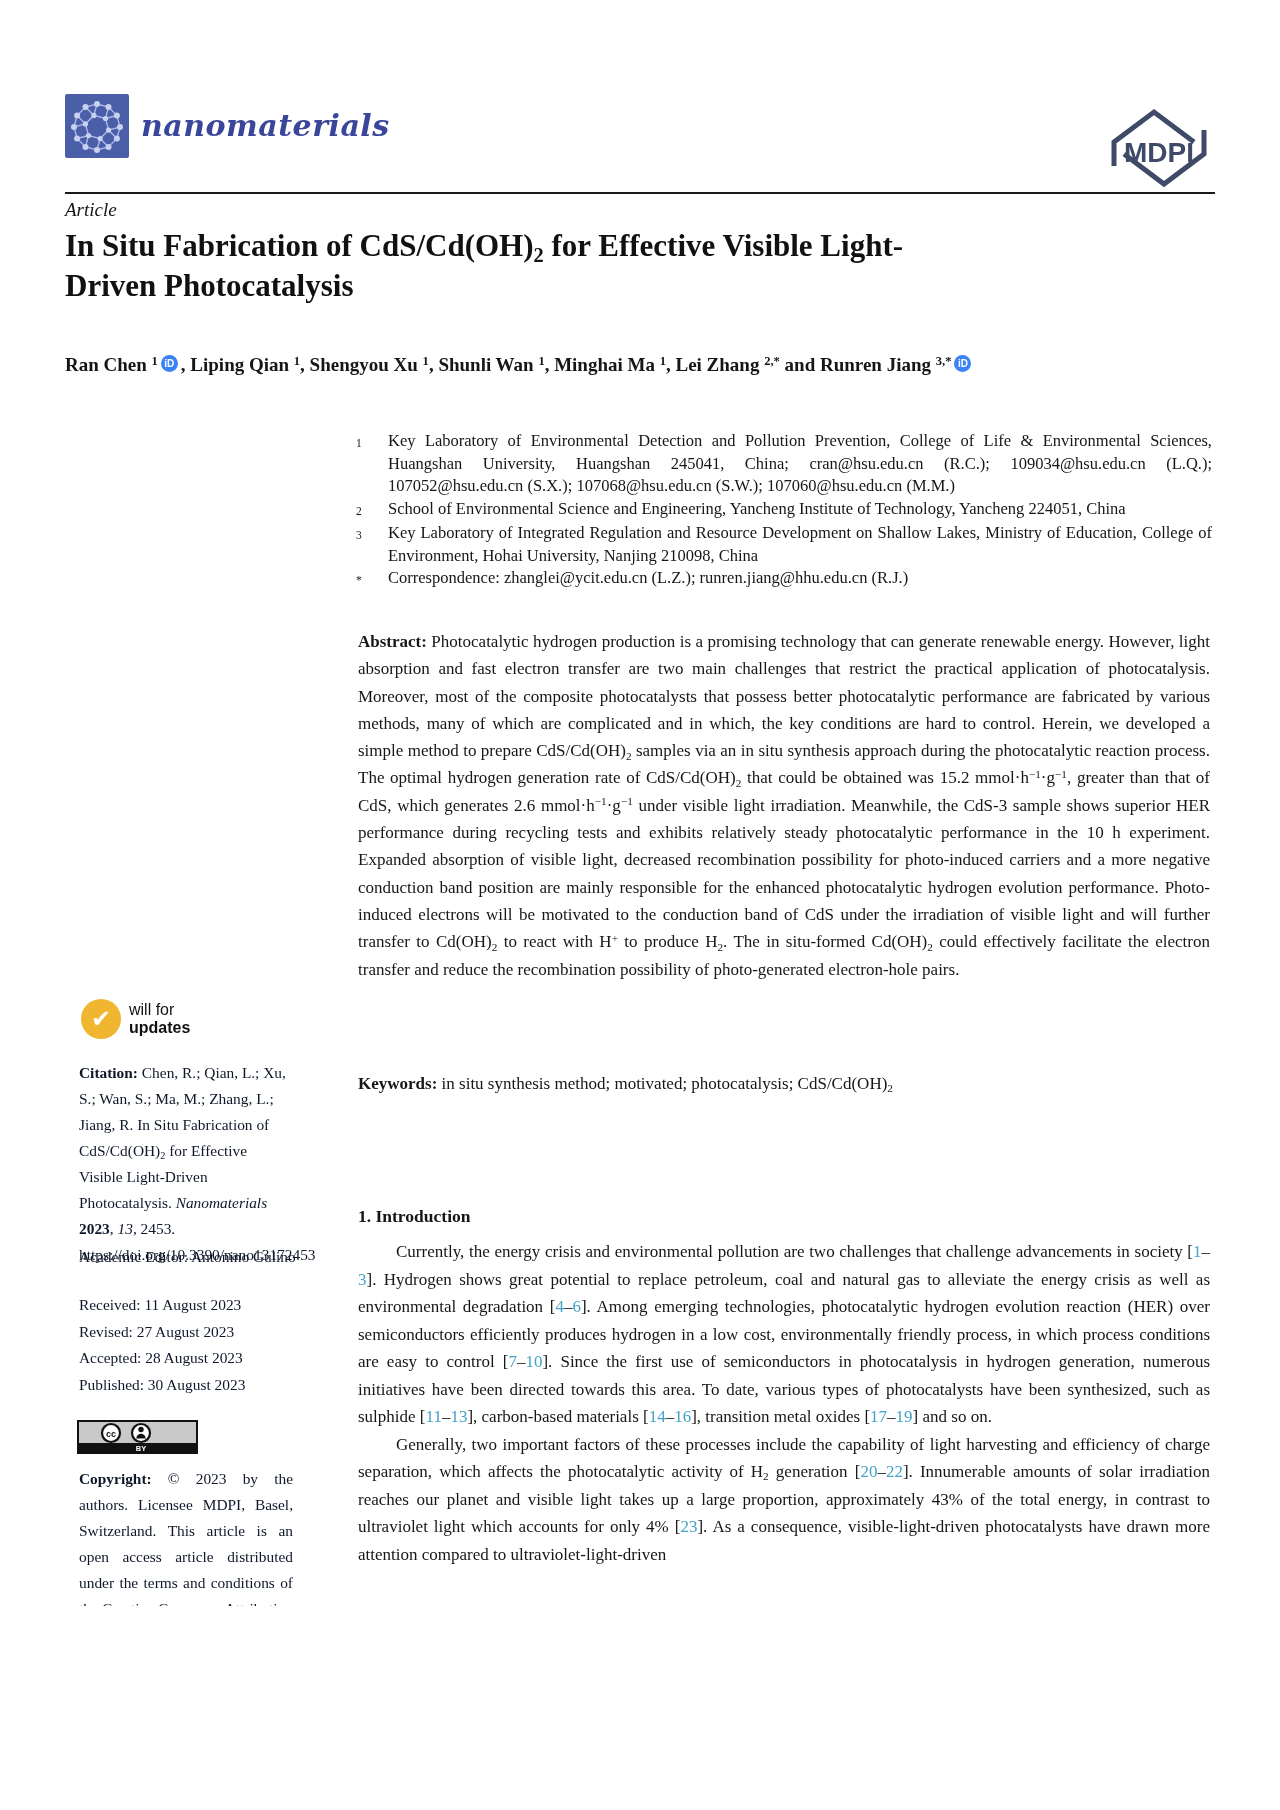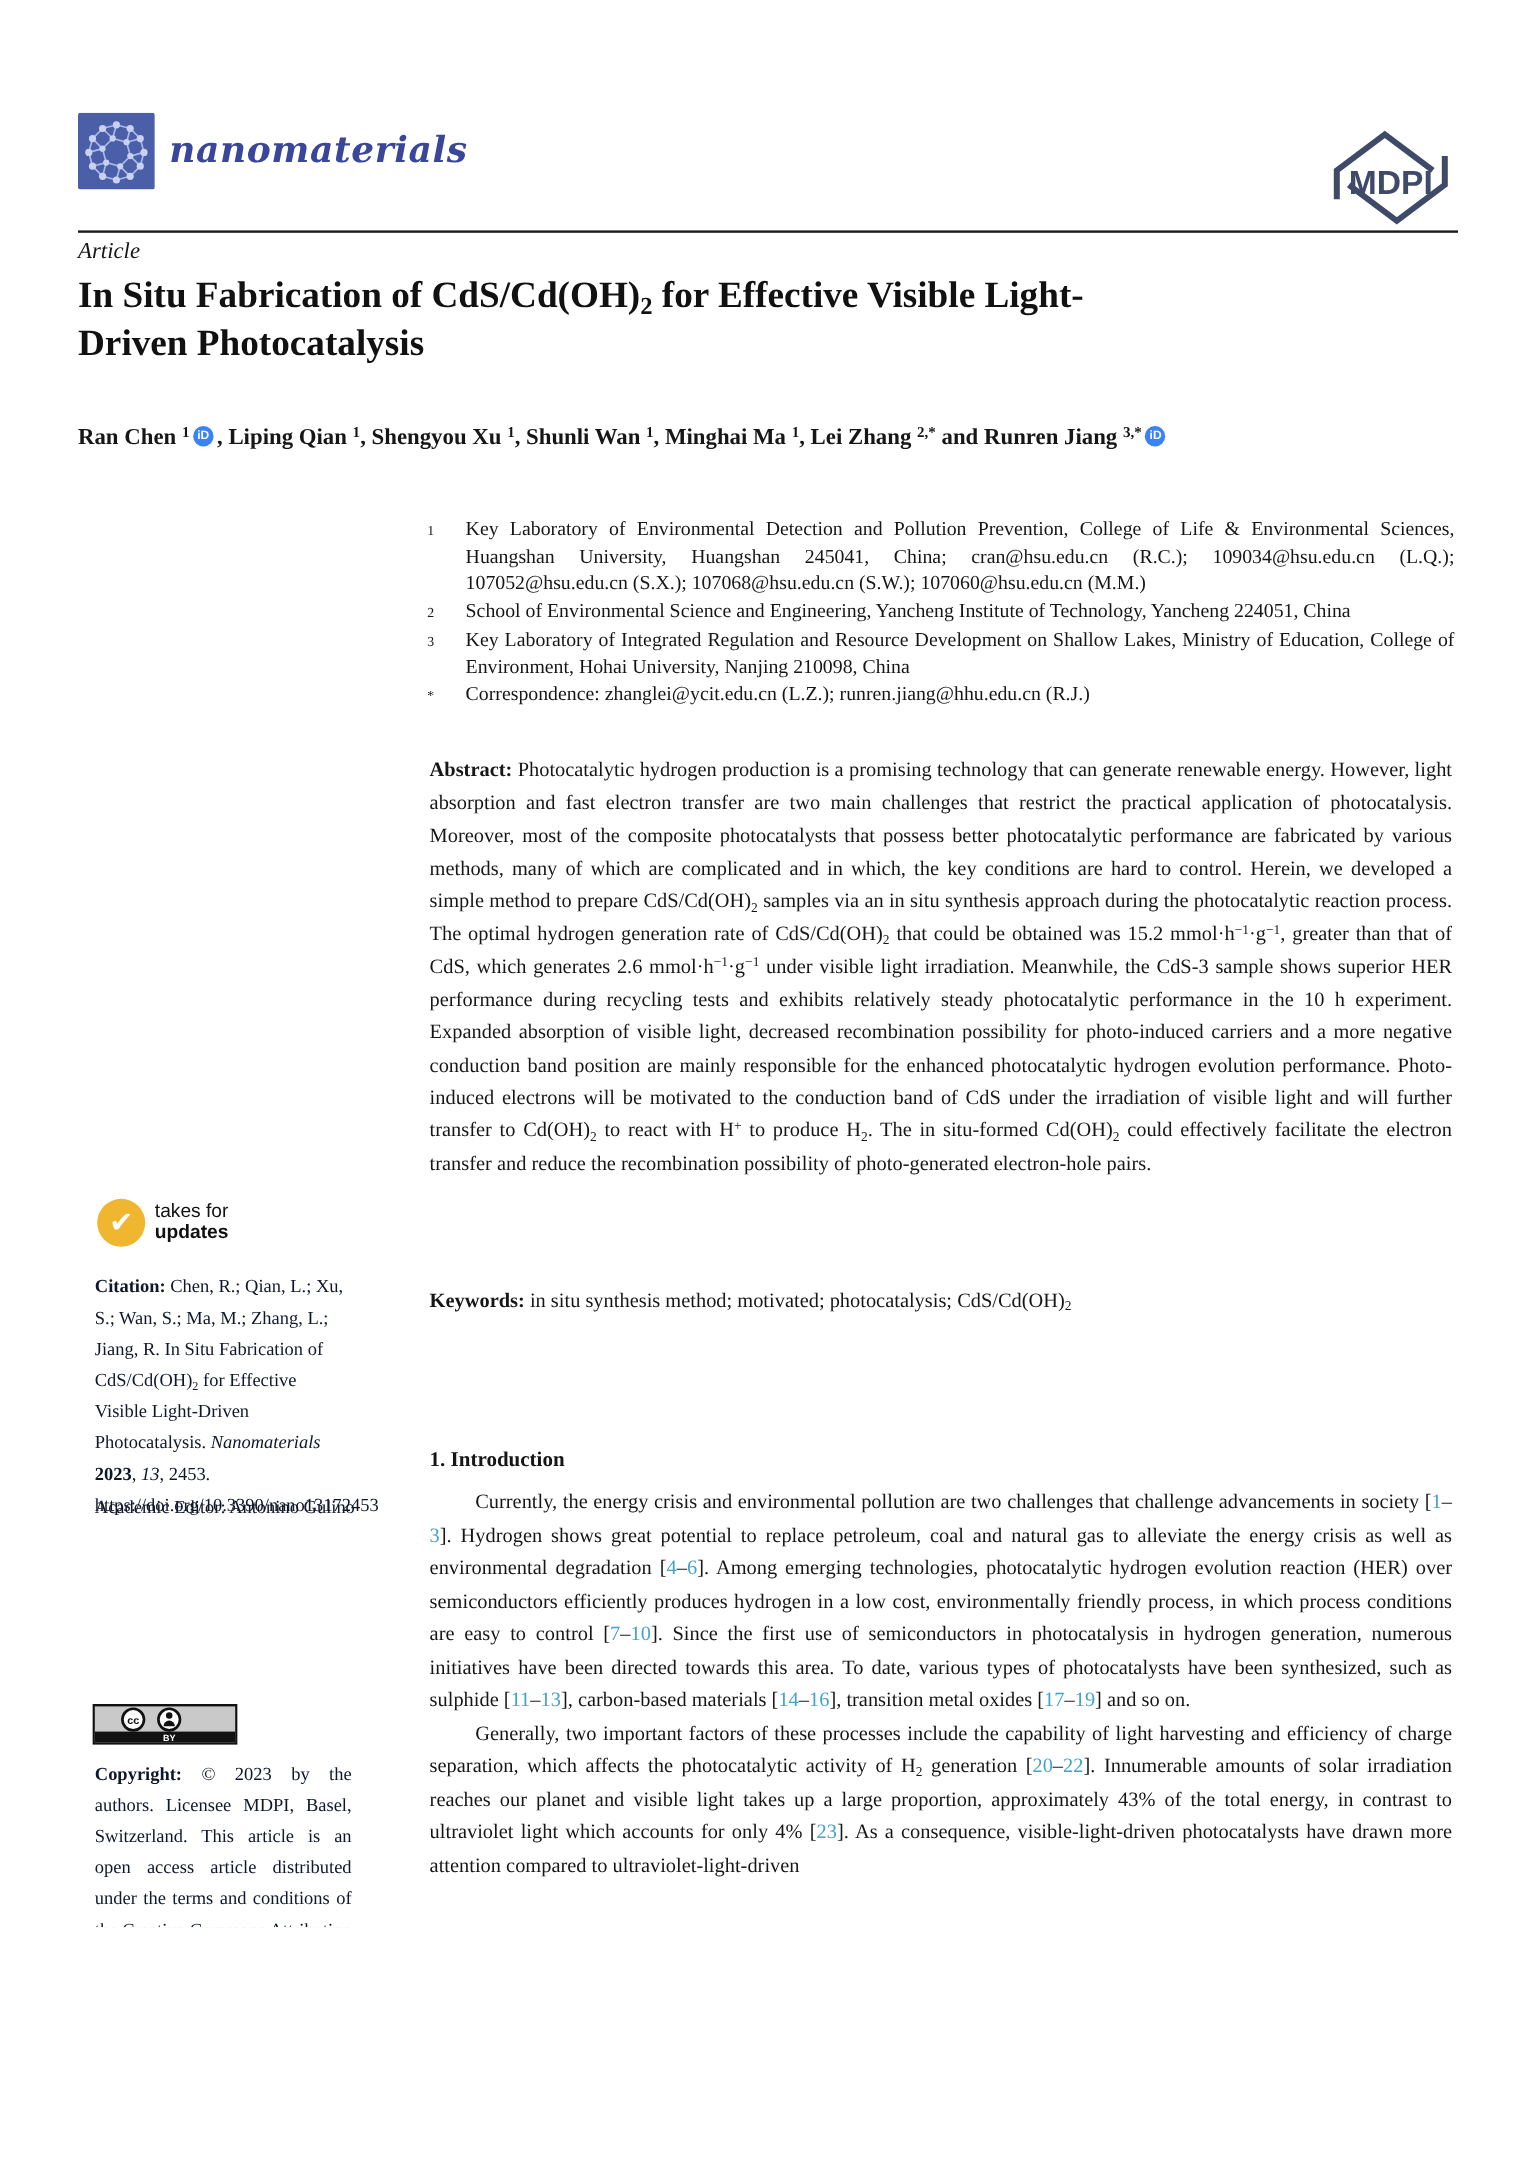--- a/index.html
+++ b/index.html
@@ -126,28 +126,34 @@
       <div class="affil-text"><span>Correspondence: zhanglei@ycit.edu.cn (L.Z.); runren.jiang@hhu.edu.cn (R.J.)</span></div>
     </div>
   </div>
 
   <div class="abs abstract"><span class="b">Abstract: </span><span>Photocatalytic hydrogen production is a promising technology that can generate renewable energy. However, light absorption and fast electron transfer are two main challenges that restrict the practical application of photocatalysis. Moreover, most of the composite photocatalysts that possess better photocatalytic performance are fabricated by various methods, many of which are complicated and in which, the key conditions are hard to control. Herein, we developed a simple method to prepare CdS/Cd(OH)</span><span class="sub">2</span><span> samples via an in situ synthesis approach during the photocatalytic reaction process. The optimal hydrogen generation rate of CdS/Cd(OH)</span><span class="sub">2</span><span> that could be obtained was 15.2 mmol·h</span><span class="sup">−1</span><span>·g</span><span class="sup">−1</span><span>, greater than that of CdS, which generates 2.6 mmol·h</span><span class="sup">−1</span><span>·g</span><span class="sup">−1</span><span> under visible light irradiation. Meanwhile, the CdS-3 sample shows superior HER performance during recycling tests and exhibits relatively steady photocatalytic performance in the 10 h experiment. Expanded absorption of visible light, decreased recombination possibility for photo-induced carriers and a more negative conduction band position are mainly responsible for the enhanced photocatalytic hydrogen evolution performance. Photo-induced electrons will be motivated to the conduction band of CdS under the irradiation of visible light and will further transfer to Cd(OH)</span><span class="sub">2</span><span> to react with H</span><span class="sup">+</span><span> to produce H</span><span class="sub">2</span><span>. The in situ-formed Cd(OH)</span><span class="sub">2</span><span> could effectively facilitate the electron transfer and reduce the recombination possibility of photo-generated electron-hole pairs.</span></div>
   <div class="abs keywords"><span class="b">Keywords: </span><span>in situ synthesis method; motivated; photocatalysis; CdS/Cd(OH)</span><span class="sub">2</span></div>
 
   <div class="abs check-badge">
     <span class="check-circle">✔</span>
     <span class="check-words">
-      <span>takes for</span><br>
+      <span>will for</span><br>
       <span class="b">updates</span>
     </span>
   </div>
 
   <div class="abs sidebar-block citation-block"><span class="b">Citation: </span><span>Chen, R.; Qian, L.; Xu, S.; Wan, S.; Ma, M.; Zhang, L.; Jiang, R. In Situ Fabrication of CdS/Cd(OH)</span><span class="sub">2</span><span> for Effective Visible Light-Driven Photocatalysis. </span><span class="i">Nanomaterials </span><span class="b">2023</span><span>, </span><span class="i">13</span><span>, 2453. </span><span>https://doi.org/10.3390/nano13172453</span></div>
   <div class="abs sidebar-block editor-block">Academic Editor: Antonino Gulino</div>
 
+  <div class="abs sidebar-block dates-block">
+    <div>Received: 11 August 2023</div>
+    <div>Revised: 27 August 2023</div>
+    <div>Accepted: 28 August 2023</div>
+    <div>Published: 30 August 2023</div>
+  </div>
 
   <div class="abs cc-badge">
     <svg width="121" height="34" viewBox="0 0 121 34">
       <rect x="1" y="1" width="119" height="32" fill="#c9c9c9" stroke="#111" stroke-width="2"></rect>
       <rect x="2" y="23" width="117" height="9" fill="#111"></rect>
       <circle cx="34" cy="13" r="9" fill="#fff" stroke="#111" stroke-width="2.2"></circle>
       <text x="34" y="16.5" font-size="9" font-weight="bold" text-anchor="middle" fill="#111" font-family="Liberation Sans, sans-serif">cc</text>
       <g>
         <circle cx="64" cy="13" r="9" fill="#fff" stroke="#111" stroke-width="2.2"></circle>
         <circle cx="64" cy="9.5" r="2.7" fill="#111"></circle>

